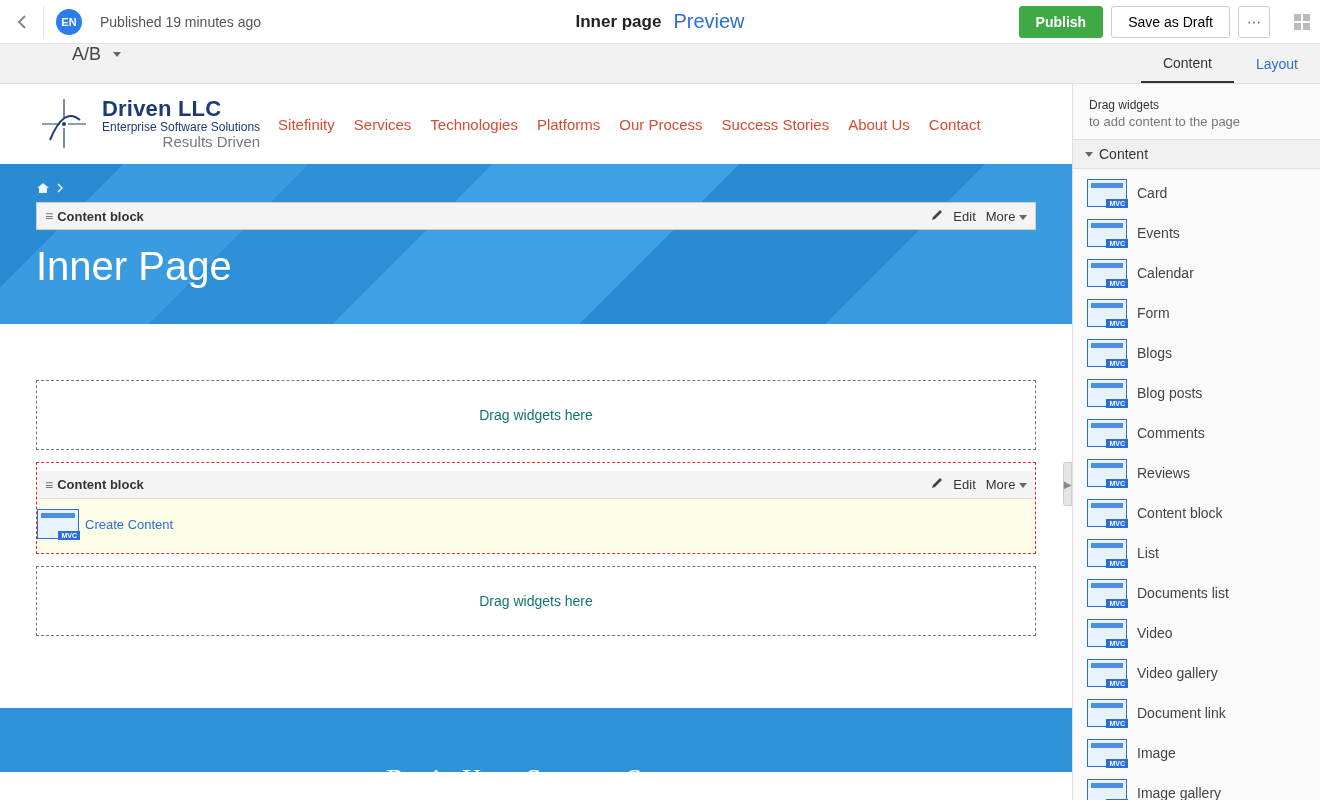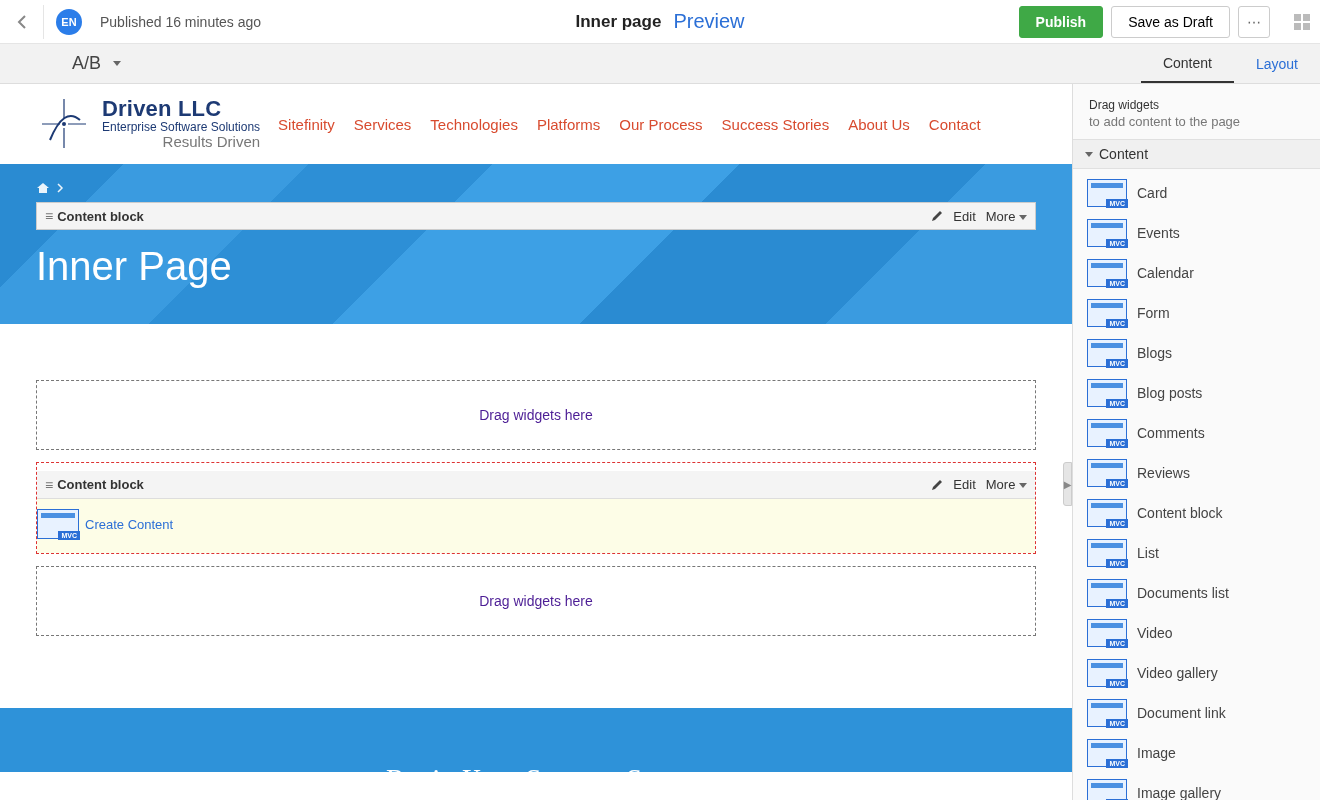--- a/index.html
+++ b/index.html
@@ -14,21 +14,21 @@
 .page-title-top { font-weight: 700; font-size: 17px; color: #222; }
 .preview-link { color: #2b6fd6; font-size: 20px; cursor: pointer; }
 .topbar-right { margin-left: auto; display: flex; align-items: center; gap: 8px; }
 .btn { height: 32px; padding: 0 16px; border-radius: 3px; border: 1px solid #ccc; background: #fff; font-size: 14px; cursor: pointer; display: flex; align-items: center; }
 .btn-primary { background: #3fa946; color: #fff; border-color: #3fa946; font-weight: 600; }
 .btn-icon-only { width: 32px; padding: 0; justify-content: center; color: #666; }
 .apps-icon { display: inline-grid; grid-template-columns: 7px 7px; grid-template-rows: 7px 7px; gap: 2px; }
 .apps-icon span { background: #bbb; }
 
 
-.secondbar { height: 40px; background: #f2f2f2; display: flex; align-items: center; border-bottom: 1px solid #ddd; gap: 32px; }
+.secondbar { height: 40px; background: #f2f2f2; display: flex; align-items: flex-start; border-bottom: 1px solid #ddd; gap: 32px; }
 .ab-dropdown { margin-left: 72px; font-size: 18px; color: #444; display: flex; align-items: center; gap: 12px; cursor: pointer; }
 .caret-down-sm { width: 0; height: 0; border-left: 4px solid transparent; border-right: 4px solid transparent; border-top: 5px solid #666; }
 .tabs-right { margin-left: auto; display: flex; height: 100%; }
 .tab { padding: 0 22px; display: flex; align-items: center; font-size: 14px; color: #555; cursor: pointer; }
 .tab.active { border-bottom: 2px solid #333; color: #333; }
 .tab.link { color: #2b6fd6; }
 
 
 .main-wrap { display: flex; height: calc(800px - 84px); }
 .canvas-col { flex: 1 1 auto; overflow: hidden; position: relative; }
@@ -49,27 +49,27 @@
 .site-nav a { color: #d84b2f; font-size: 15px; cursor: pointer; }
 .contact-strip { position: absolute; right: 36px; top: 14px; display: flex; gap: 24px; color: #666; font-size: 13px; align-items: center; }
 .contact-strip .ci { display: flex; align-items: center; gap: 6px; }
 
 
 .hero { height: 160px; background: linear-gradient(135deg,#2a8bd2 0%,#2a8bd2 10%,#3a9be0 10%,#3a9be0 25%,#2d8fd6 25%,#2d8fd6 40%,#3da0e5 40%,#3da0e5 60%,#2a8bd2 60%,#2a8bd2 80%,#3a9be0 80%); background-color: #2e92d9; padding: 0 36px; color: #fff; position: relative; }
 .bc-row { padding-top: 18px; display: flex; align-items: center; gap: 6px; font-size: 13px; }
 .content-block-bar { background: #f4f4f4; border: 1px solid #ccc; height: 28px; display: flex; align-items: center; padding: 0 8px; margin-top: 8px; color: #333; font-size: 13px; }
 .cbar-handle { color: #777; margin-right: 6px; font-size: 14px; letter-spacing: -2px; }
 .cbar-label { font-weight: 700; }
-.cbar-right { margin-left: auto; display: flex; align-items: center; gap: 10px; color: #333; }
+.cbar-right { margin-left: auto; display: flex; align-items: flex-start; gap: 10px; color: #333; }
 .cbar-right span { cursor: pointer; }
 .hero-title { font-size: 40px; font-weight: 400; margin-top: 14px; color: #fff; }
 
 
 .drops { padding: 56px 36px 0; }
-.dz { border: 1px dashed #777; height: 70px; display: flex; align-items: center; justify-content: center; color: #4c1d95; font-size: 14px; margin-bottom: 12px; }
+.dz { border: 1px dashed #777; height: 70px; display: flex; align-items: center; justify-content: center; color: #0f766e; font-size: 14px; margin-bottom: 12px; }
 .cb-container { border: 1px dashed #d33; background: #fff; margin-bottom: 12px; }
 .cb-body { background: #fdfde7; padding: 10px 0 14px; display: flex; flex-direction: row; align-items: center; gap: 6px; }
 .cb-body-link { color: #2b6fd6; font-size: 13px; cursor: pointer; }
 .widget-thumb { width: 42px; height: 30px; border: 1px solid #2b6fd6; background: linear-gradient(#e8f2ff,#e8f2ff); position: relative; }
 .widget-thumb::after { content: "MVC"; position: absolute; right: -2px; bottom: -2px; background: #2b6fd6; color: #fff; font-size: 7px; padding: 1px 3px; font-weight: 700; }
 .widget-thumb::before { content: ""; position: absolute; left: 3px; right: 3px; top: 3px; height: 5px; background: #4a90e2; }
 
 
 .footer-band { height: 64px; background: #2e92d9; margin-top: 72px; display: flex; align-items: flex-end; justify-content: center; color: #fff; font-size: 30px; font-style: italic; font-family: Georgia, serif; padding-bottom: 0; overflow: hidden; }
 .footer-band span { position: relative; top: 24px; }
@@ -94,21 +94,21 @@
 </head>
 <body>
 
 <div class="topbar">
   <div class="back-btn">
     <svg width="12" height="16" viewBox="0 0 12 16">
         <path d="M9 2 L3 8 L9 14" stroke="#888" stroke-width="2" fill="none"></path>
       </svg>
   </div>
   <div class="lang-badge">EN</div>
-  <div class="pub-status">Published 16 minutes ago</div>
+  <div class="pub-status">Published 19 minutes ago</div>
   <div class="topbar-center">
     <div class="page-title-top">Inner page</div>
     <div class="preview-link">Preview</div>
   </div>
   <div class="topbar-right">
     <button class="btn btn-primary">Publish</button>
     <button class="btn">Save as Draft</button>
     <button class="btn btn-icon-only">⋯</button>
     <div style="width:8px"></div>
     <div class="apps-icon">

